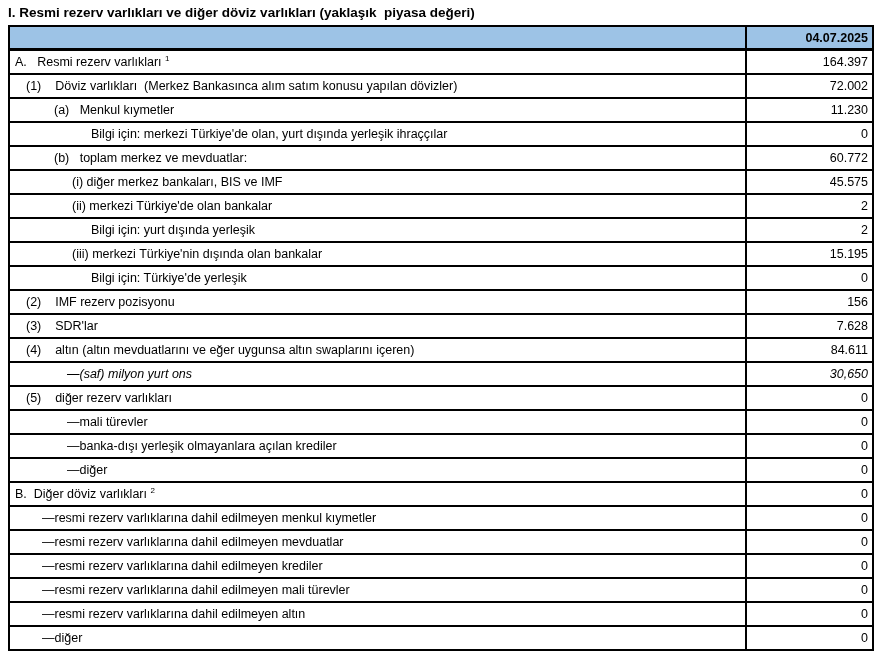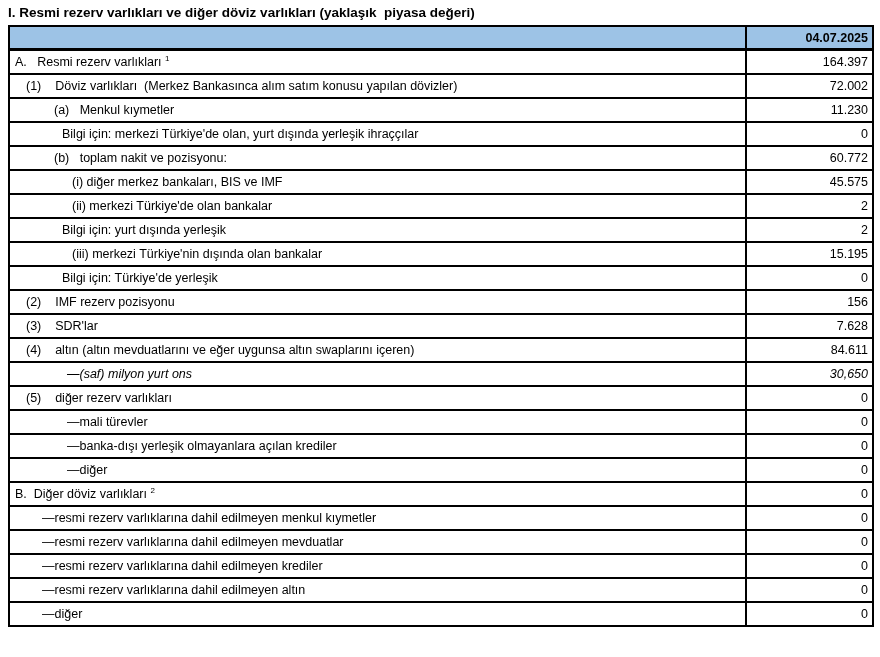--- a/index.html
+++ b/index.html
@@ -63,21 +63,21 @@
   .label-cell sup {
     font-size: 8px;
     vertical-align: super;
     line-height: 0;
   }
   
   .indent-0 { padding-left: 5px; }   
   .indent-1 { padding-left: 16px; }  
   .indent-2 { padding-left: 44px; }  
   .indent-3 { padding-left: 62px; }  
-  .indent-4 { padding-left: 52px; }  
+  .indent-4 { padding-left: 81px; }  
   .indent-5 { padding-left: 57px; }  
   .indent-6 { padding-left: 32px; }  
   tr.italic-row td { font-style: italic; }
 </style>
 </head>
 <body>
 
 <div class="sheet">
   <div class="page-title">I. Resmi rezerv varlıkları ve diğer döviz varlıkları (yaklaşık  piyasa değeri)</div>
 
@@ -103,21 +103,21 @@
         </tr>
         <tr>
           <td class="label-cell indent-2"><span class="label">(a)   Menkul kıymetler</span></td>
           <td class="value-cell">11.230</td>
         </tr>
         <tr>
           <td class="label-cell indent-4"><span class="label">Bilgi için: merkezi Türkiye'de olan, yurt dışında yerleşik ihraççılar</span></td>
           <td class="value-cell">0</td>
         </tr>
         <tr>
-          <td class="label-cell indent-2"><span class="label">(b)   toplam nakit ve pozisyonu:</span></td>
+          <td class="label-cell indent-2"><span class="label">(b)   toplam merkez ve mevduatlar:</span></td>
           <td class="value-cell">60.772</td>
         </tr>
         <tr>
           <td class="label-cell indent-3"><span class="label">(i) diğer merkez bankaları, BIS ve IMF</span></td>
           <td class="value-cell">45.575</td>
         </tr>
         <tr>
           <td class="label-cell indent-3"><span class="label">(ii) merkezi Türkiye'de olan bankalar</span></td>
           <td class="value-cell">2</td>
         </tr>
@@ -172,20 +172,24 @@
         <tr>
           <td class="label-cell indent-6"><span class="label">—resmi rezerv varlıklarına dahil edilmeyen menkul kıymetler</span></td>
           <td class="value-cell">0</td>
         </tr>
         <tr>
           <td class="label-cell indent-6"><span class="label">—resmi rezerv varlıklarına dahil edilmeyen mevduatlar</span></td>
           <td class="value-cell">0</td>
         </tr>
         <tr>
           <td class="label-cell indent-6"><span class="label">—resmi rezerv varlıklarına dahil edilmeyen krediler</span></td>
+          <td class="value-cell">0</td>
+        </tr>
+        <tr>
+          <td class="label-cell indent-6"><span class="label">—resmi rezerv varlıklarına dahil edilmeyen mali türevler</span></td>
           <td class="value-cell">0</td>
         </tr>
         <tr>
           <td class="label-cell indent-6"><span class="label">—resmi rezerv varlıklarına dahil edilmeyen altın</span></td>
           <td class="value-cell">0</td>
         </tr>
         <tr>
           <td class="label-cell indent-6"><span class="label">—diğer</span></td>
           <td class="value-cell">0</td>
         </tr>

